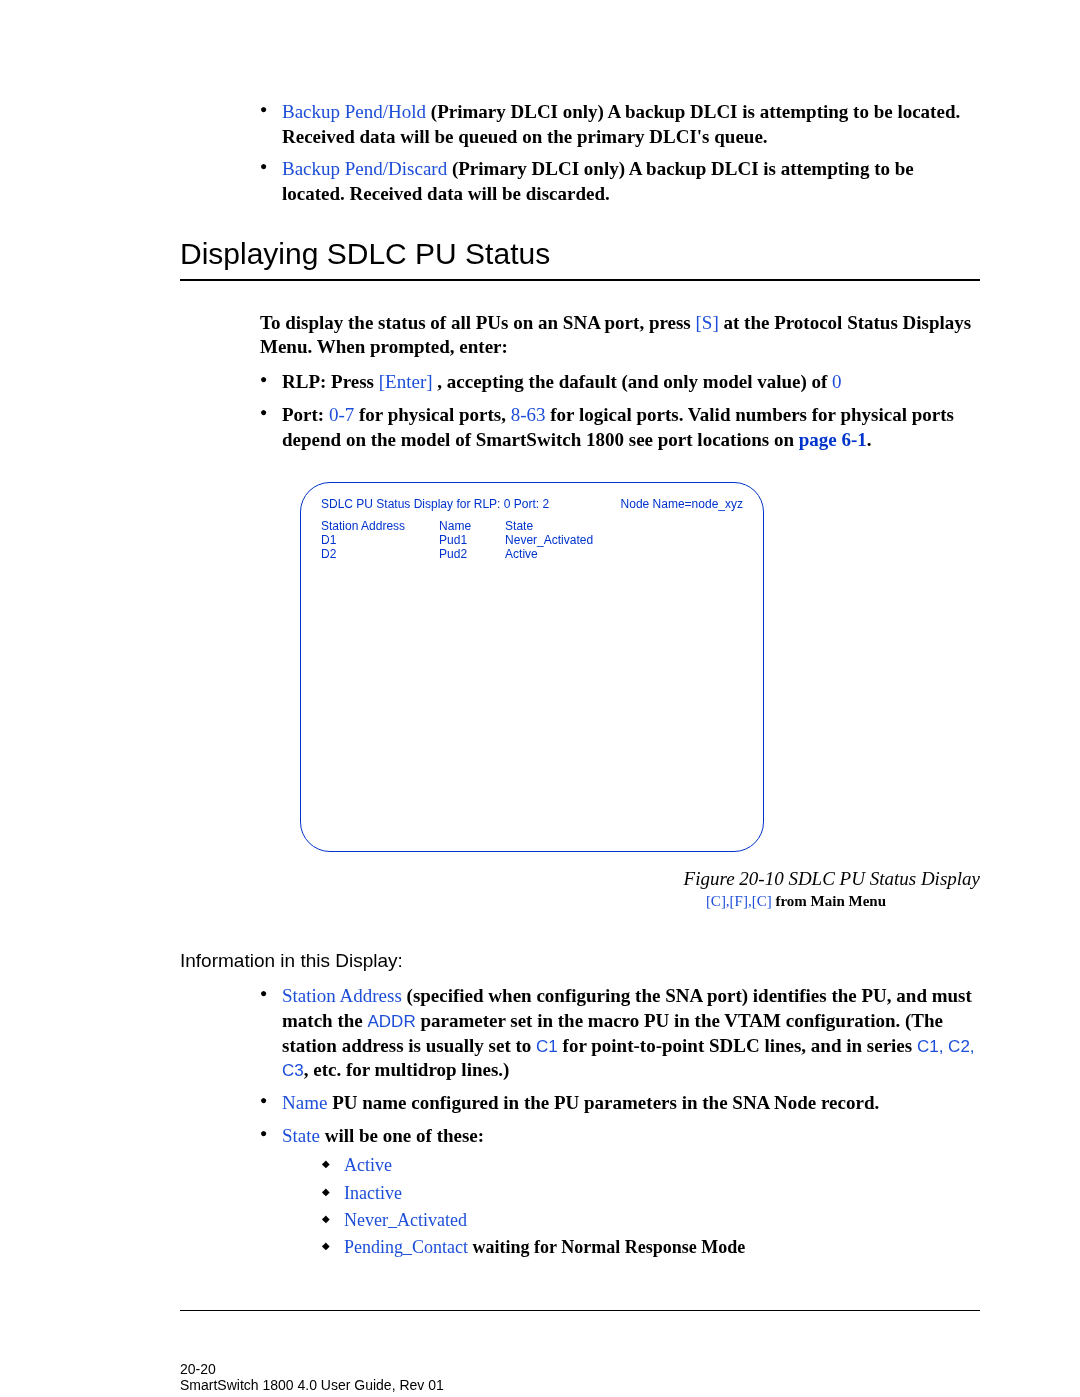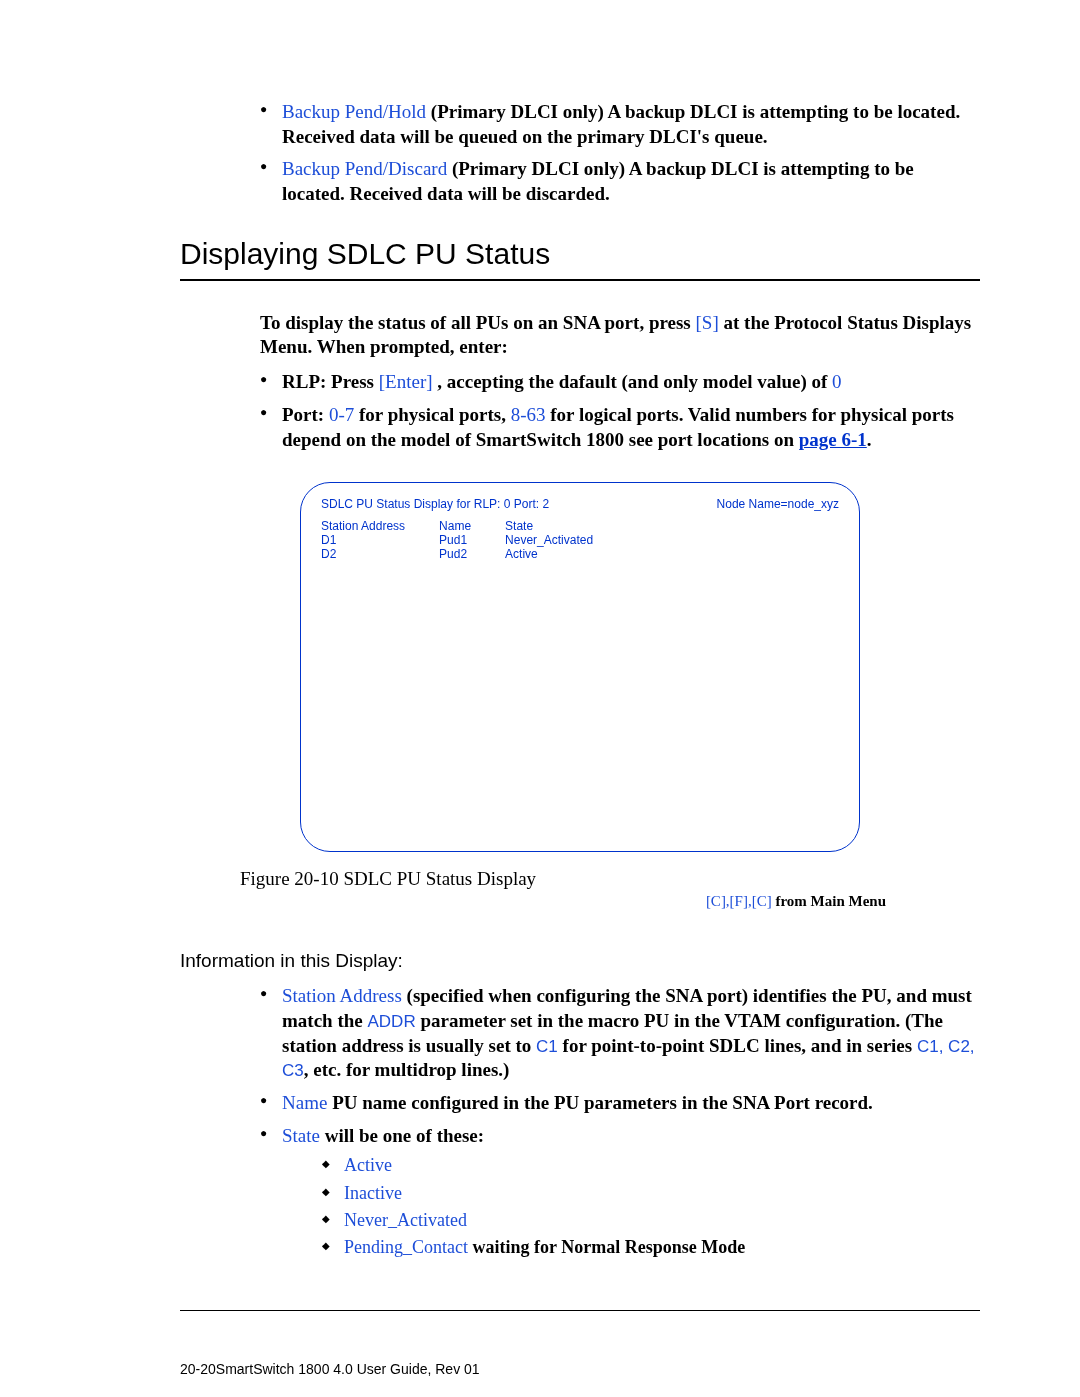--- a/index.html
+++ b/index.html
@@ -45,42 +45,42 @@
     font-size: 18px;
   }
   .sub-bullet-list li::before {
     content: "◆";
     position: absolute;
     left: 0;
     top: 3px;
     font-size: 10px;
   }
   .green { color: #1d4ed8; }
-  .blue { color: #0033cc; font-weight: bold; text-decoration: underline; }
+  .blue { color: #0033cc; font-weight: bold; }
   .bold { font-weight: bold; }
   h2.section-title {
     font-family: Arial, Helvetica, sans-serif;
     font-weight: 400;
     font-size: 30px;
     margin: 30px 0 8px 0;
   }
   .rule {
     border: none;
     border-top: 2px solid #000;
     margin: 0 0 30px 0;
   }
   .intro {
     margin: 0 0 10px 80px;
     font-size: 19px;
     font-weight: bold;
     line-height: 1.3;
   }
   .figure-box {
     margin: 30px 0 10px 120px;
-    width: 560px;
+    width: 464px;
     height: 370px;
     border: 1.5px solid #0033cc;
     border-radius: 30px;
     box-sizing: border-box;
     padding: 14px 20px;
     font-family: Arial, Helvetica, sans-serif;
     font-size: 12px;
     color: #0033cc;
     position: relative;
   }
@@ -89,41 +89,43 @@
     justify-content: space-between;
     margin-bottom: 8px;
   }
   .fb-table {
     display: flex;
     gap: 34px;
   }
   .fb-col { display: flex; flex-direction: column; }
   .fb-col span { white-space: nowrap; }
   .figure-caption {
-    text-align: left;
+    text-align: right;
+    font-style: italic;
     font-size: 19px;
     margin: 16px 0 2px 60px;
   }
   .figure-subcaption {
     text-align: right;
     font-size: 16px;
     margin-right: 94px;
   }
   .info-heading {
     font-family: Arial, Helvetica, sans-serif;
     font-size: 19px;
     margin: 40px 0 12px 0;
   }
   .footer {
     display: flex;
-    justify-content: flex-start;
+    justify-content: center;
     font-family: Arial, Helvetica, sans-serif;
     font-size: 14px;
     margin-top: 50px;
     padding: 0 0 0 0;
+    flex-direction: column;
   }
   .footer-rule {
     border: none;
     border-top: 1px solid #000;
     margin: 50px 0 8px 0;
   }
 </style>
 </head>
 <body>
 
@@ -187,21 +189,21 @@
 
   <div class="info-heading">Information in this Display:</div>
 
   <ul class="bullet-list">
     <li>
       <span class="green">Station Address</span>
       <span class="bold"> (specified when configuring the SNA port) identifies the PU, and must match the </span><span class="green" style="font-family:Arial,Helvetica,sans-serif;font-size:17px">ADDR</span><span class="bold"> parameter set in the macro PU in the VTAM configuration. (The station address is usually set to </span><span class="green" style="font-family:Arial,Helvetica,sans-serif;font-size:17px">C1</span><span class="bold"> for point-to-point SDLC lines, and in series </span><span class="green" style="font-family:Arial,Helvetica,sans-serif;font-size:17px">C1, C2, C3</span><span class="bold">, etc. for multidrop lines.)</span>
     </li>
     <li>
       <span class="green">Name</span>
-      <span class="bold"> PU name configured in the PU parameters in the SNA Port record.</span>
+      <span class="bold"> PU name configured in the PU parameters in the SNA Node record.</span>
     </li>
     <li>
       <span class="green">State</span>
       <span class="bold"> will be one of these:</span>
       <ul class="sub-bullet-list">
         <li><span class="green">Active</span></li>
         <li><span class="green">Inactive</span></li>
         <li><span class="green">Never_Activated</span></li>
         <li>
           <span class="green">Pending_Contact</span>

